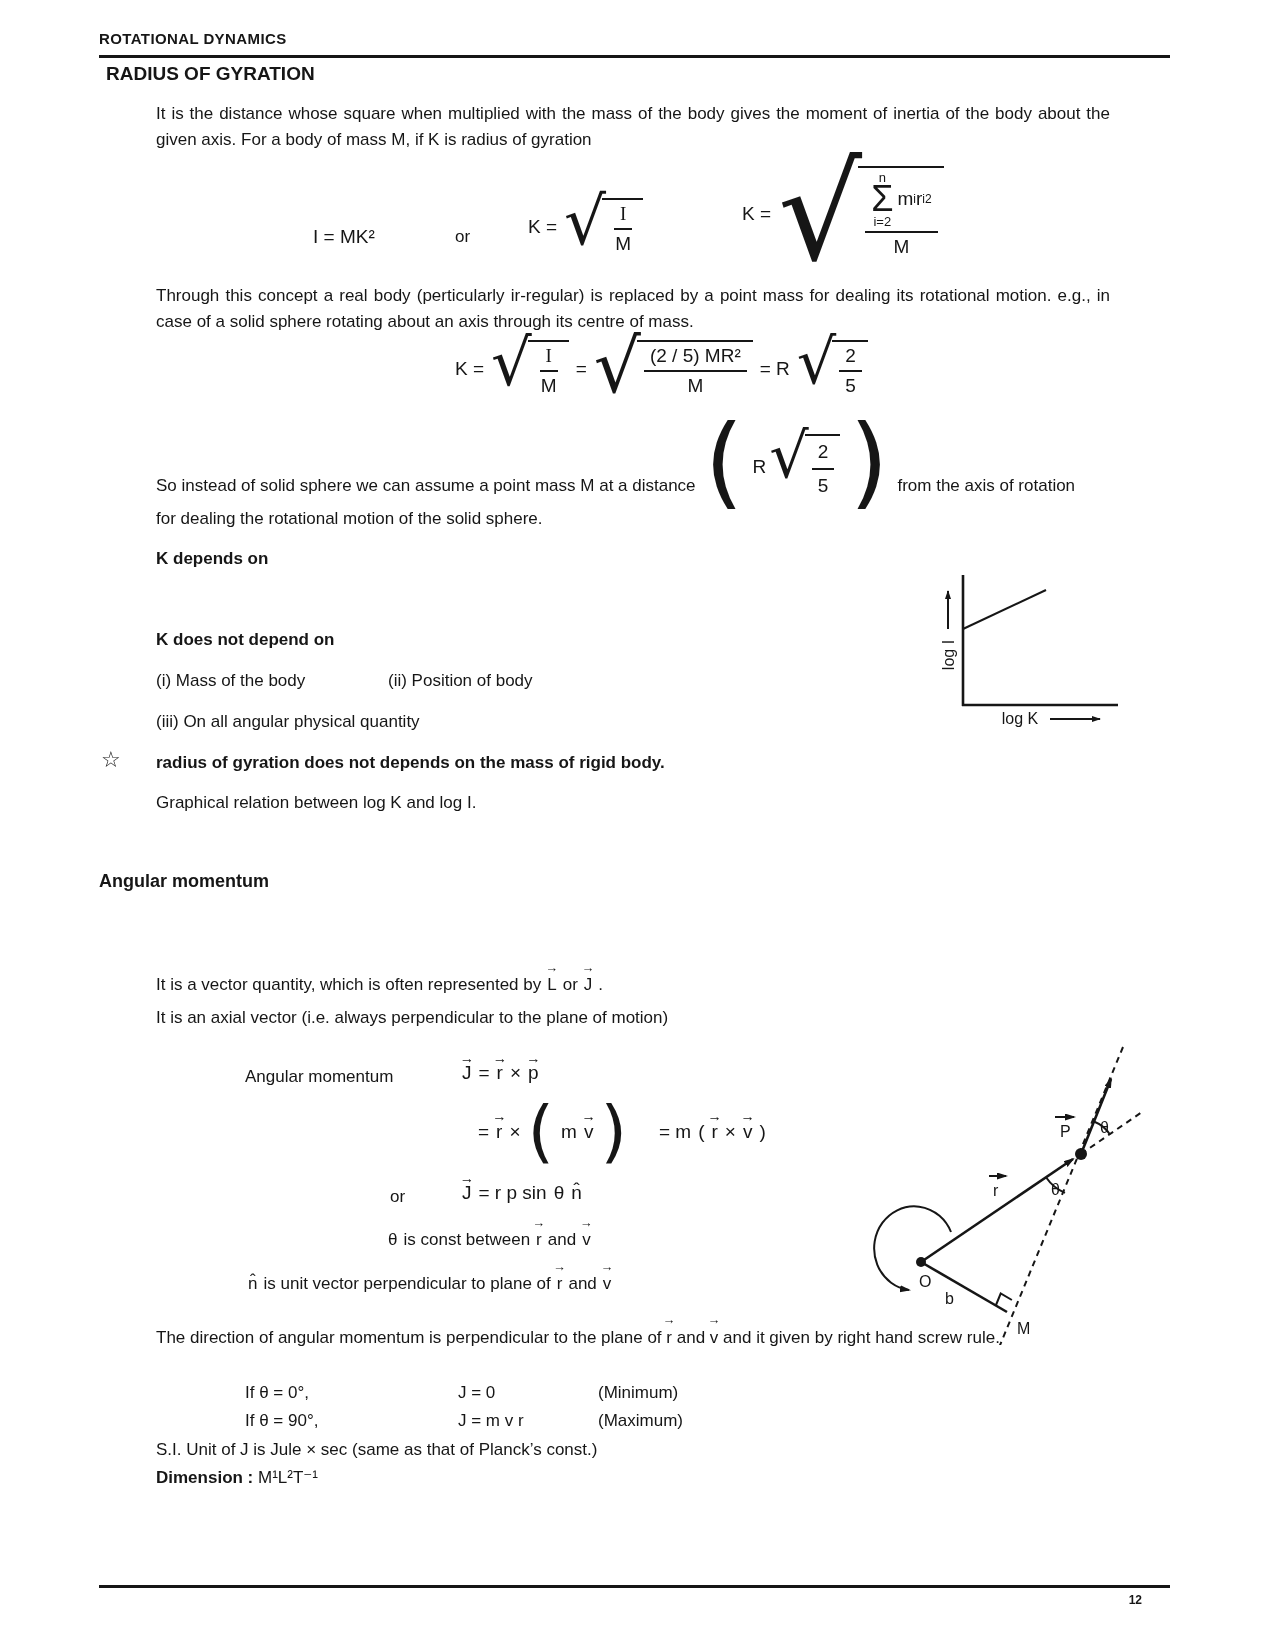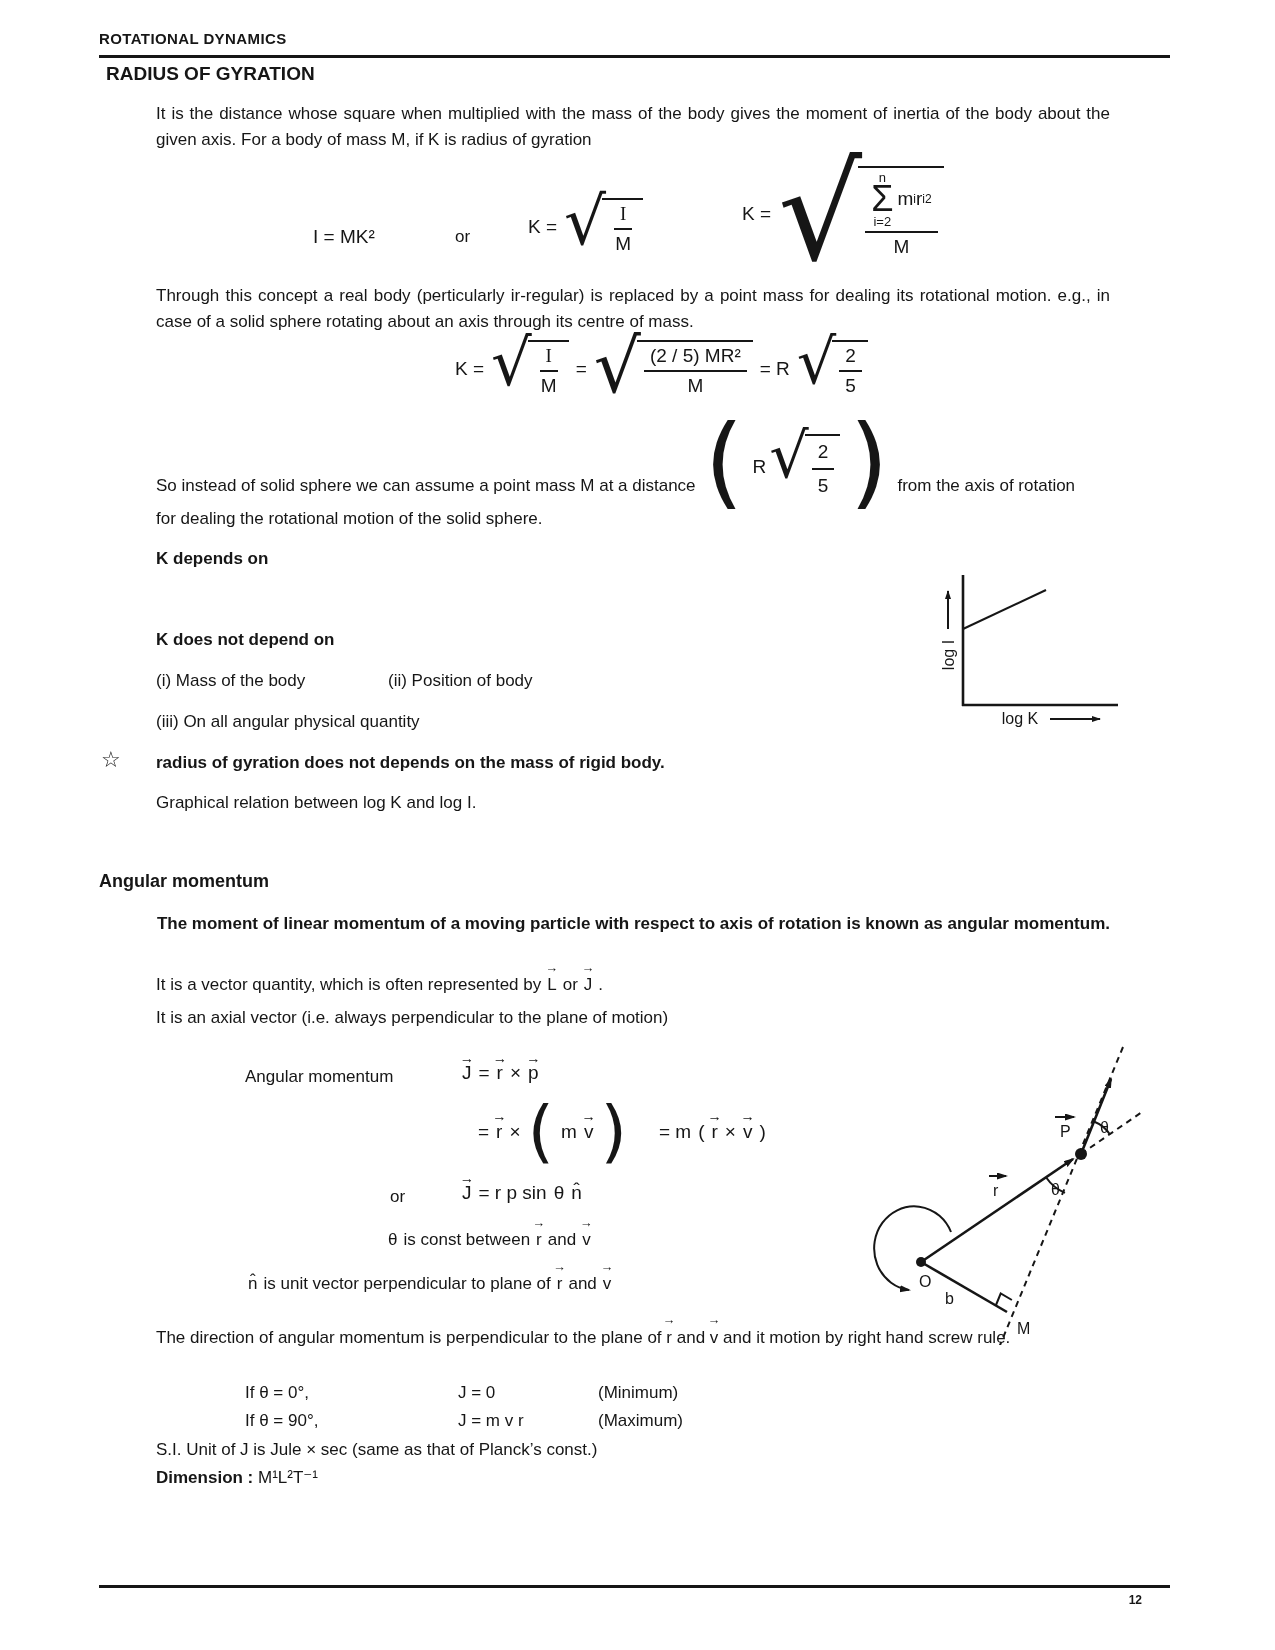--- a/index.html
+++ b/index.html
@@ -166,21 +166,20 @@
     <line x1="85" y1="32" x2="85" y2="163" class="solid"></line>
     <line x1="84" y1="162" x2="240" y2="162" class="solid"></line>
     <line x1="70" y1="86" x2="70" y2="48" class="thin" marker-end="url(#ah)"></line>
     <text x="70" y="118" text-anchor="middle" transform="rotate(-90 70 112)">log I</text>
     <line x1="85" y1="86" x2="168" y2="47" class="thin"></line>
     <text x="142" y="181" text-anchor="middle">log K</text>
     <line x1="172" y1="176" x2="222" y2="176" class="thin" marker-end="url(#ah)"></line>
   </svg>
 
   <div class="abs sec-title" style="left:99px;top:871px;font-size:18px">Angular momentum</div>
-  <div class="abs body-text just bold" style="left:156px;top:911px;width:954px">The moment of linear momentum of a moving particle with respect to axis of rotation is known as angular momentum.</div>
 
   <div class="abs body-text" style="left:156px;top:972px;display:flex;align-items:baseline;gap:6px">
     <span>It is a vector quantity, which is often represented by</span>
     <span class="vec"><span>L</span><span class="varr">→</span></span>
     <span>or</span>
     <span class="vec"><span>J</span><span class="varr">→</span></span>
     <span>.</span>
   </div>
   <div class="abs body-text" style="left:156px;top:1005px">It is an axial vector  (i.e. always perpendicular to the plane of motion)</div>
 
@@ -266,21 +265,21 @@
         <path d="M0,0 L11,3.5 L0,7 z" fill="#161616"></path>
       </marker>
     </defs>
   </svg>
 
   <div class="abs body-text just" style="left:156px;top:1324px;width:954px;line-height:28px">
     <span>The direction of angular momentum is perpendicular to the plane of</span>
     <span class="vec"><span>r</span><span class="varr">→</span></span>
     <span>and</span>
     <span class="vec"><span>v</span><span class="varr">→</span></span>
-    <span>and it motion by right hand screw rule.</span>
+    <span>and it given by right hand screw rule.</span>
   </div>
 
   <div class="abs" style="left:245px;top:1380px;width:720px;height:58px">
     <span class="abs body-text" style="left:0;top:0">If θ = 0°,</span>
     <span class="abs body-text" style="left:213px;top:0">J = 0</span>
     <span class="abs body-text" style="left:353px;top:0">(Minimum)</span>
     <span class="abs body-text" style="left:0;top:28px">If θ = 90°,</span>
     <span class="abs body-text" style="left:213px;top:28px">J = m v r</span>
     <span class="abs body-text" style="left:353px;top:28px">(Maximum)</span>
   </div>

